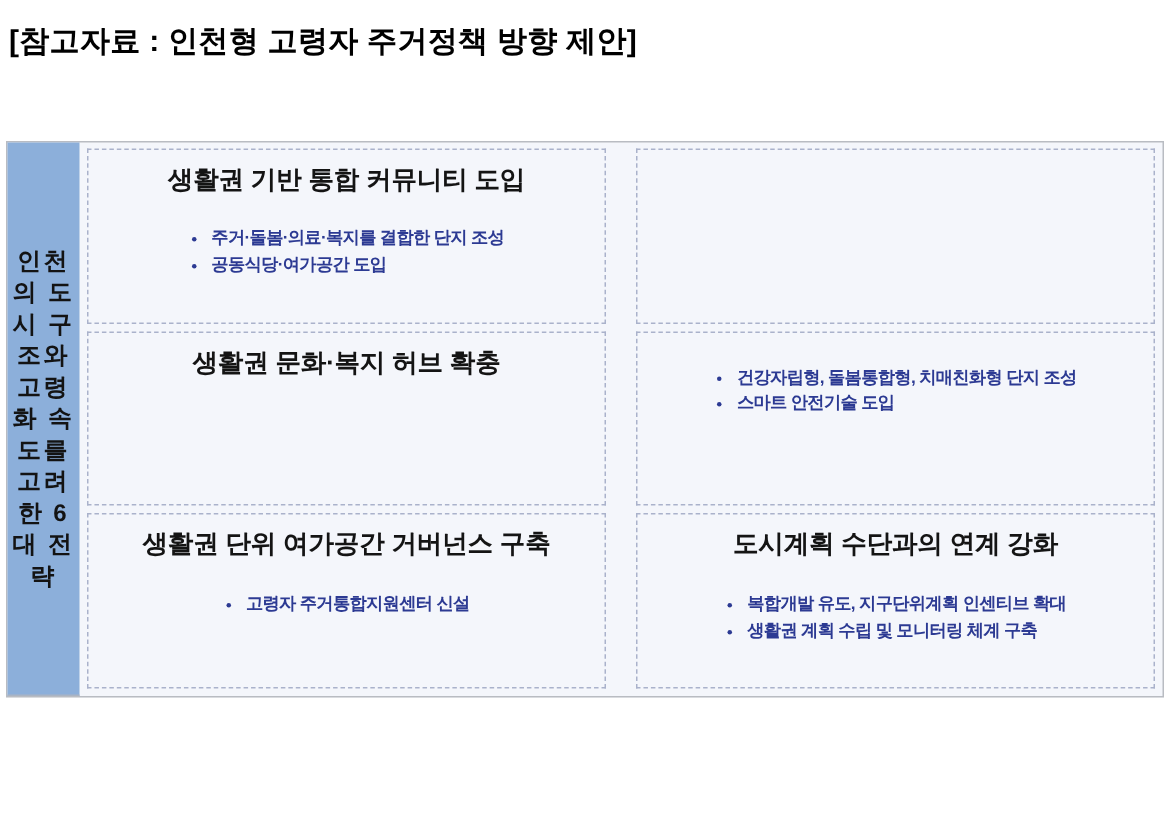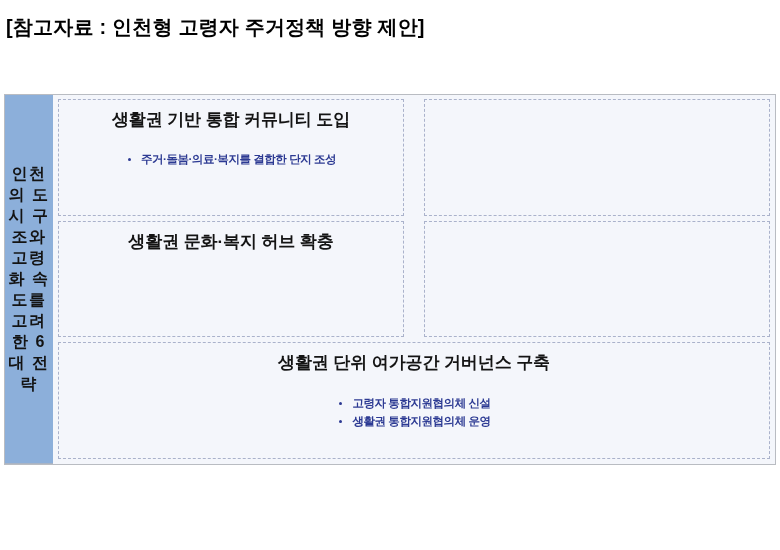--- a/index.html
+++ b/index.html
@@ -152,39 +152,50 @@
       <div class="table-header-text">인천의 도시 구조와 고령화 속도를 고려한 6대 전략</div>
     </div>
 
     <div class="grid">
 
       <div class="grid-row">
         <div class="cell" data-cell-index="0">
           <div class="cell-title">생활권 기반 통합 커뮤니티 도입</div>
           <ul class="bullets">
             <li class="bullet-item">주거·돌봄·의료·복지를 결합한 단지 조성</li>
+            <li class="bullet-item">공동식당·여가공간 도입</li>
           </ul>
         </div>
         <div class="cell" data-cell-index="1">
         </div>
       </div>
 
       <div class="grid-row">
         <div class="cell" data-cell-index="2">
           <div class="cell-title">생활권 문화·복지 허브 확충</div>
         </div>
         <div class="cell" data-cell-index="3">
+          <ul class="bullets">
+            <li class="bullet-item">건강자립형, 돌봄통합형, 치매친화형 단지 조성</li>
+            <li class="bullet-item">스마트 안전기술 도입</li>
+          </ul>
         </div>
       </div>
 
       <div class="grid-row">
         <div class="cell" data-cell-index="4">
           <div class="cell-title">생활권 단위 여가공간 거버넌스 구축</div>
           <ul class="bullets">
-            <li class="bullet-item">고령자 통합지원협의체 신설</li>
-            <li class="bullet-item">생활권 통합지원협의체 운영</li>
+            <li class="bullet-item">고령자 주거통합지원센터 신설</li>
+          </ul>
+        </div>
+        <div class="cell" data-cell-index="5">
+          <div class="cell-title">도시계획 수단과의 연계 강화</div>
+          <ul class="bullets">
+            <li class="bullet-item">복합개발 유도, 지구단위계획 인센티브 확대</li>
+            <li class="bullet-item">생활권 계획 수립 및 모니터링 체계 구축</li>
           </ul>
         </div>
       </div>
 
     </div>
   </div>
 </div>
 
 </body></html>

